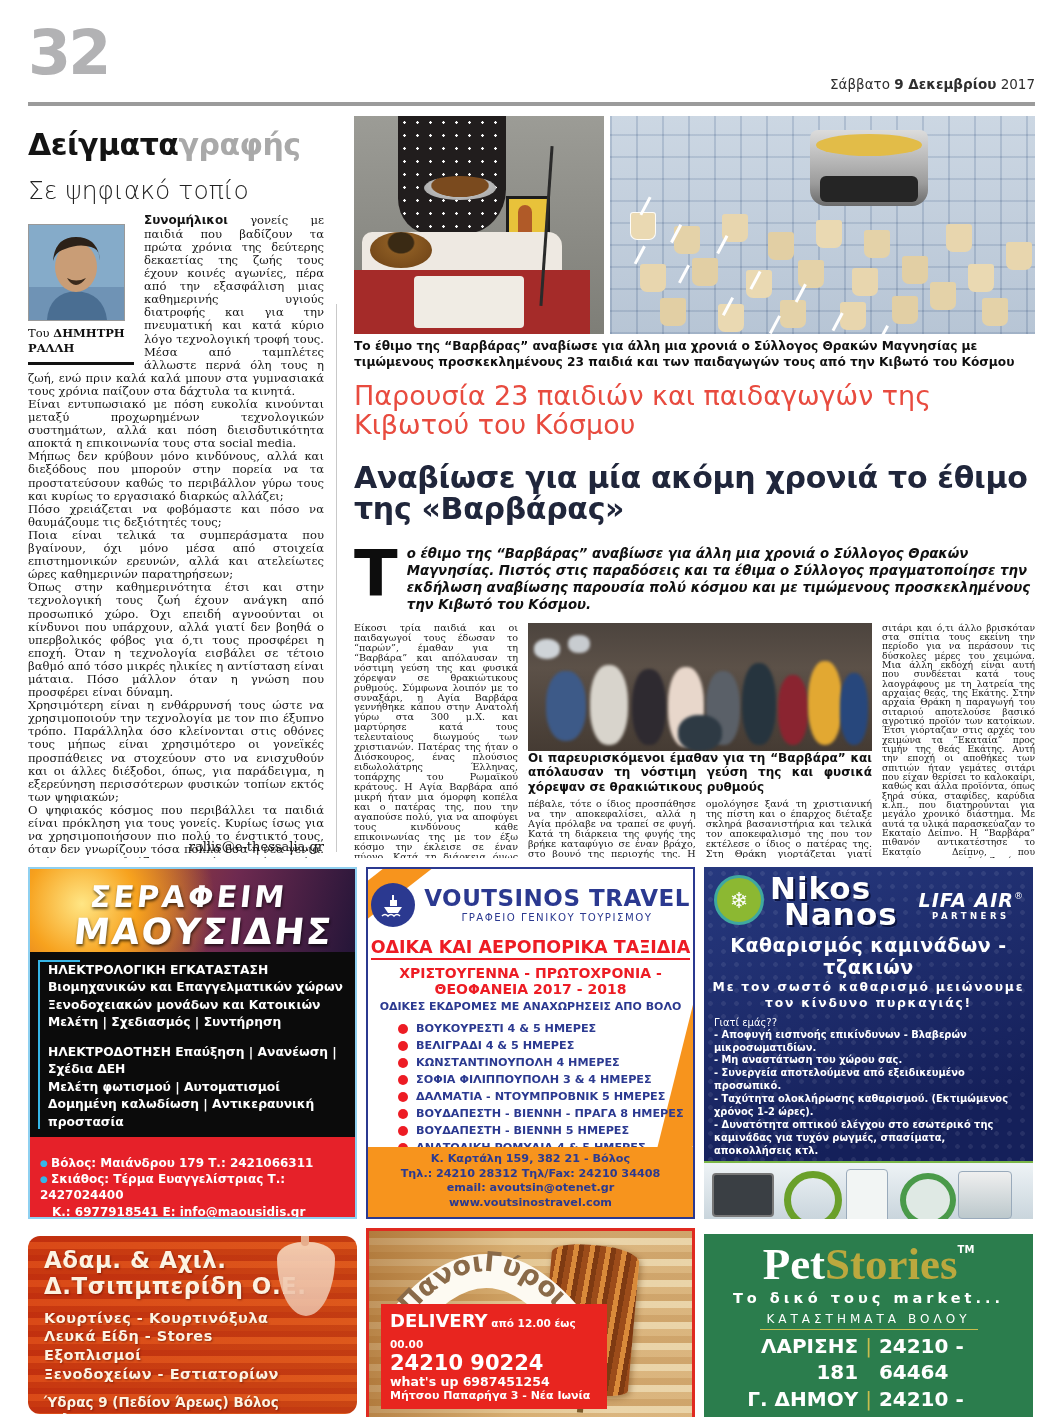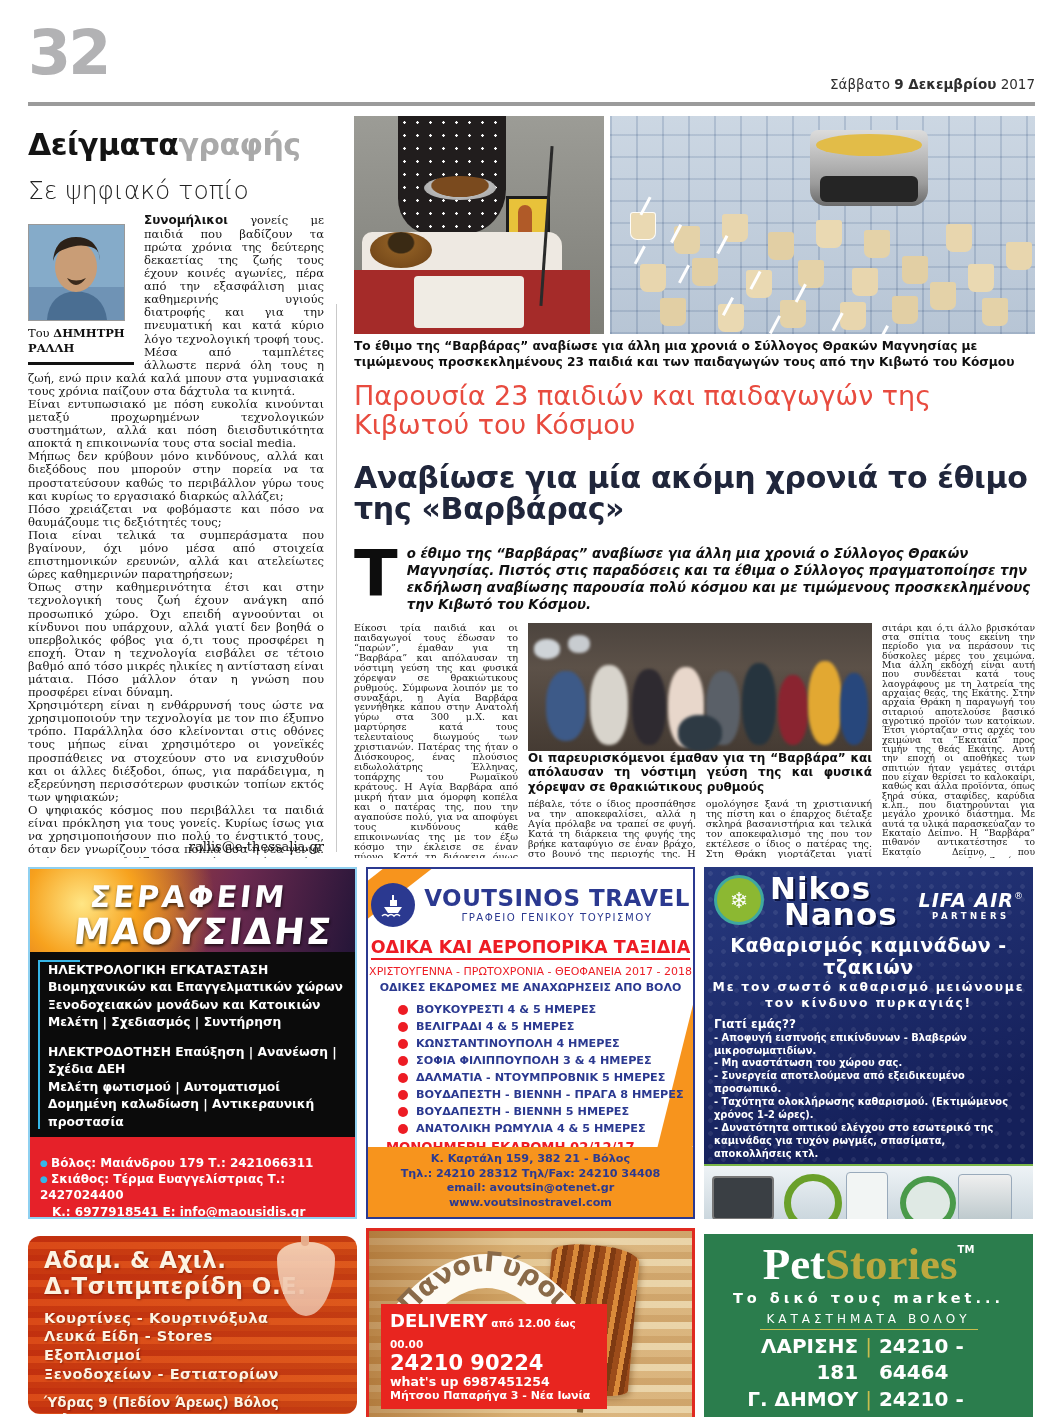--- a/index.html
+++ b/index.html
@@ -115,21 +115,21 @@
   .rib{position:absolute;background:#f7941d;}
   .rib-tl{width:190px;height:30px;left:-70px;top:-4px;transform:rotate(-38deg);}
   .rib-r{width:34px;height:320px;right:-16px;top:50px;transform:rotate(14deg);}
   .rib-r2{width:12px;height:320px;right:-30px;top:60px;transform:rotate(14deg);background:#2b3990;}
   .vouts-logo{display:flex;align-items:center;justify-content:center;gap:9px;margin-top:14px;position:relative;}
   .vouts-circle{width:44px;height:44px;border-radius:50%;background:#2b3990;display:flex;align-items:center;justify-content:center;}
   .vouts-txt .b{font-size:23px;font-weight:800;color:#2b3990;letter-spacing:0.5px;line-height:1;}
   .vouts-txt .s{font-size:10.2px;color:#2b3990;letter-spacing:1.5px;text-align:center;margin-top:2px;}
   .vouts-head{display:block;text-align:center;margin-top:10px;}
   .vouts-head span{display:inline-block;color:#ed1c24;font-weight:800;font-size:17.5px;border-bottom:2px solid #ed1c24;padding-bottom:1px;}
-  .vouts-sub1{text-align:center;color:#ed1c24;font-weight:normal;font-size:11px;margin-top:5px;}
+  .vouts-sub1{text-align:center;color:#ed1c24;font-weight:bold;font-size:14px;margin-top:5px;}
   .vouts-sub2{text-align:center;color:#2b3990;font-weight:bold;font-size:11px;margin-top:3px;}
   .vouts-list{list-style:none;margin:7px 0 0 0;padding:0 0 0 30px;position:relative;}
   .vouts-list li{font-size:11.2px;font-weight:bold;color:#2b3990;line-height:1.52;position:relative;padding-left:18px;}
   .vouts-list li:before{content:"";position:absolute;left:0;top:4px;width:10px;height:10px;border-radius:50%;background:#ed1c24;}
   .vouts-one{color:#ed1c24;font-weight:800;font-size:13.2px;margin:3px 0 0 18px;}
   .vouts-foot{position:absolute;left:0;right:0;bottom:0;background:#f7941d;color:#2b3990;font-weight:bold;
       font-size:11.2px;text-align:center;line-height:1.32;padding:5px 0 6px;}
 
   
   .ad-nanos{width:329px;height:352px;color:#fff;
@@ -141,21 +141,21 @@
      display:flex;align-items:center;justify-content:center;font-size:22px;color:#fff;flex:0 0 auto;}
   .nanos-brand{margin-left:6px;line-height:0.85;}
   .nanos-brand .l1{font-size:31px;font-weight:800;letter-spacing:1px;text-shadow:2px 2px 0 #0d1540;}
   .nanos-brand .l2{font-size:31px;font-weight:800;letter-spacing:1px;margin-left:14px;text-shadow:2px 2px 0 #0d1540;}
   .lifa{margin-left:auto;text-align:center;padding-top:14px;}
   .lifa .a{font-size:19px;font-weight:800;font-style:italic;letter-spacing:1px;}
   .lifa .r{font-size:9px;vertical-align:8px;}
   .lifa .p{font-size:8.5px;letter-spacing:3.5px;font-weight:bold;}
   .nanos-h{position:relative;text-align:center;font-weight:800;font-size:19px;margin-top:6px;letter-spacing:0.5px;}
   .nanos-s{position:relative;text-align:center;font-weight:bold;font-size:12.3px;letter-spacing:1.8px;line-height:1.3;margin-top:2px;}
-  .nanos-why{position:relative;font-weight:700;font-size:12px;margin:5px 0 1px 10px;}
+  .nanos-why{position:relative;font-weight:400;font-size:10px;margin:5px 0 1px 10px;}
   .nanos-b{position:relative;margin:0 8px 0 10px;font-size:9.9px;font-weight:bold;line-height:1.3;}
   .nanos-strip{position:relative;height:66px;margin-top:4px;border-top:2px solid #7ab648;border-bottom:2px solid #7ab648;
      background:linear-gradient(#eef3f6,#c3d0d8);}
   .eq{position:absolute;}
   .eq1{left:8px;top:10px;width:58px;height:40px;background:#3a3f44;border-radius:4px;border:2px solid #777;}
   .eq2{left:80px;top:8px;width:44px;height:44px;border:7px solid #6aa02a;border-radius:50%;}
   .eq3{left:142px;top:6px;width:40px;height:52px;background:#f2f5f4;border:1px solid #9ab;border-radius:4px;}
   .eq4{left:196px;top:10px;width:44px;height:42px;border:6px solid #4a9a4a;border-radius:50%;background:#dfe9e4;}
   .eq5{left:254px;top:8px;width:52px;height:46px;background:linear-gradient(#efefef,#bcc8cc);border-radius:4px;border:1px solid #9ab;}
 

